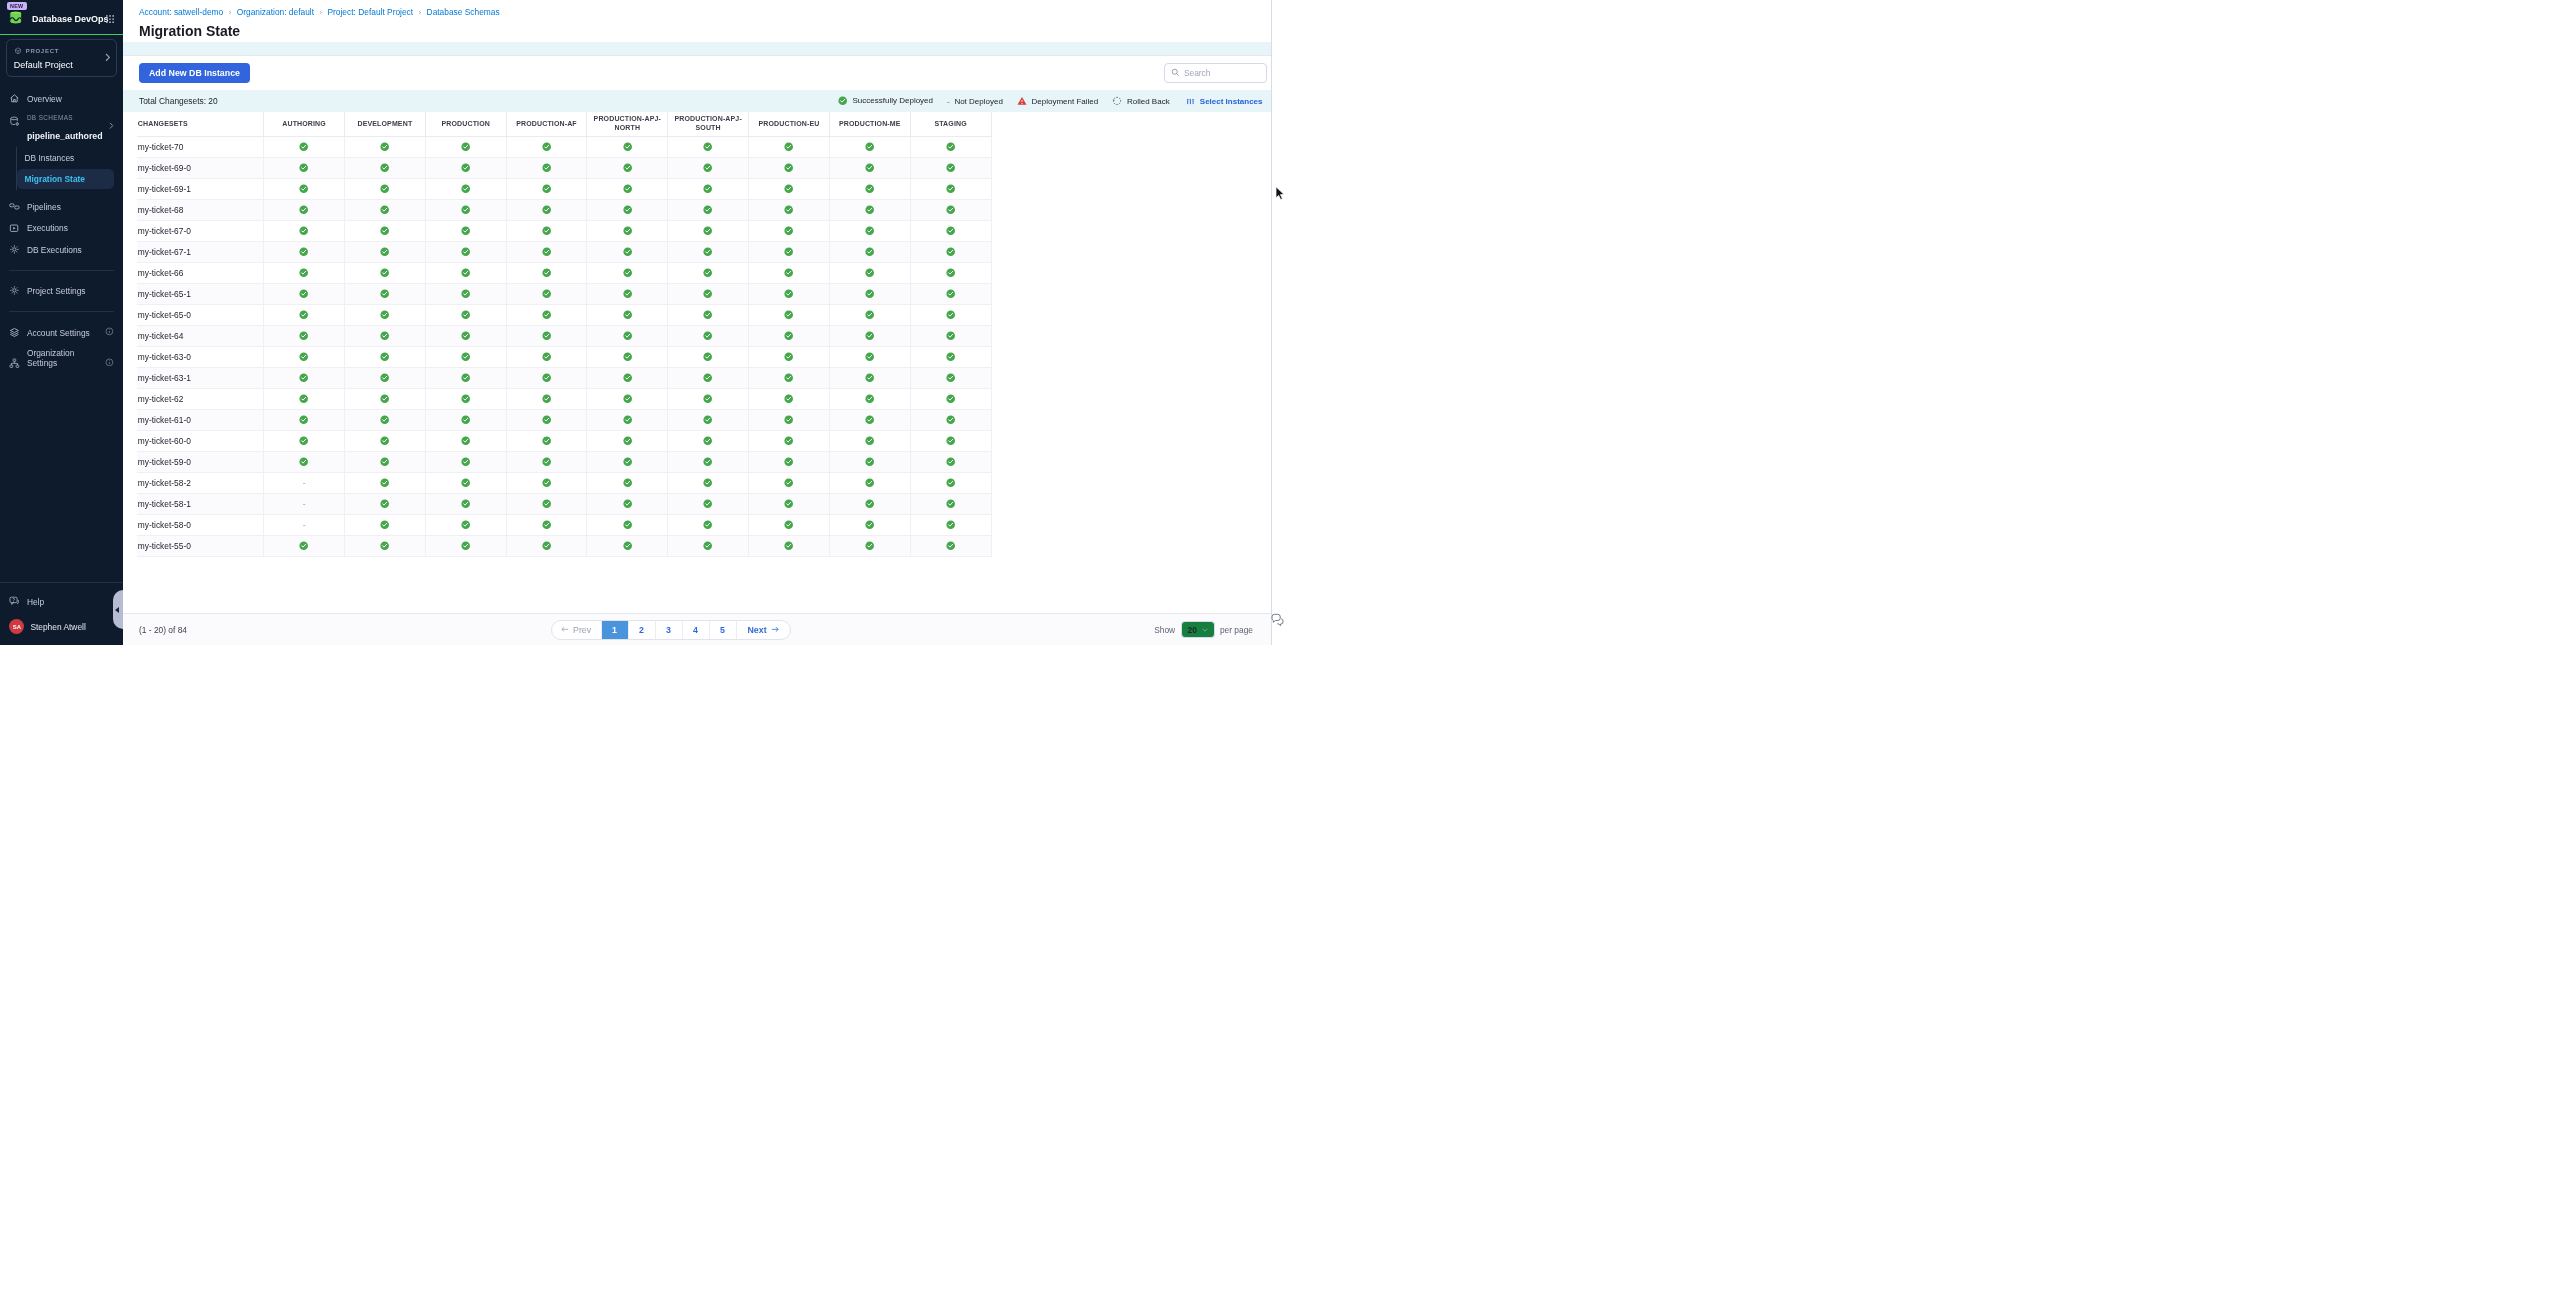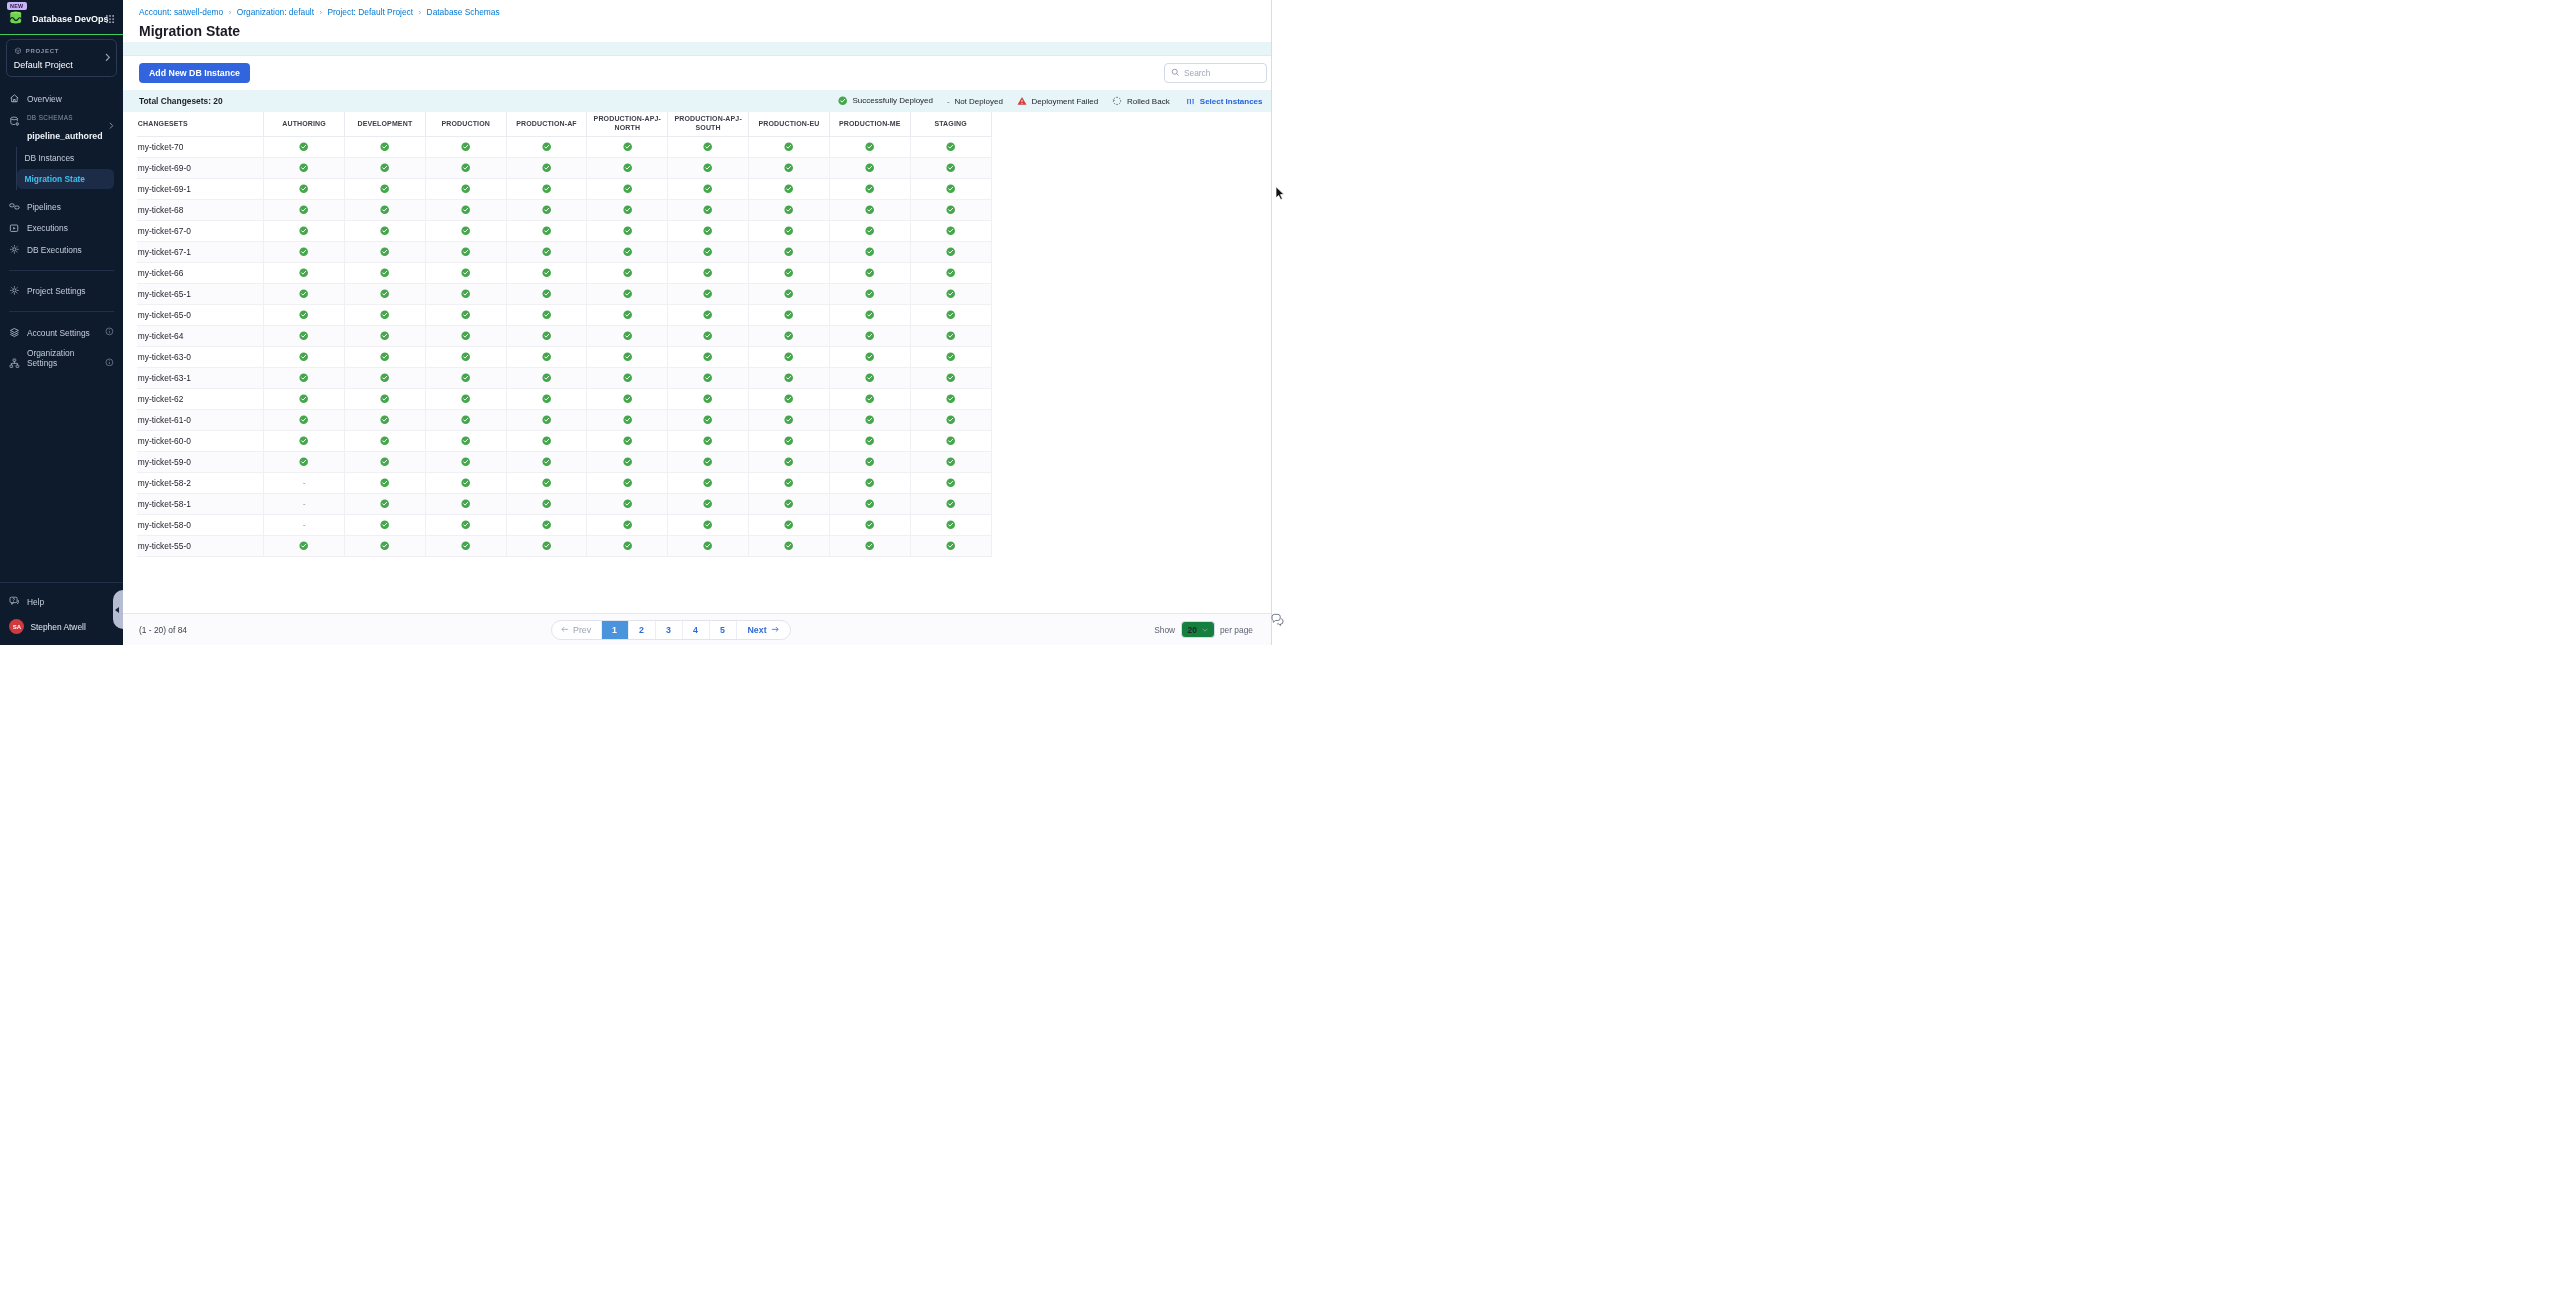--- a/index.html
+++ b/index.html
@@ -48,21 +48,21 @@
   .breadcrumb a { color:#0278d5; text-decoration:none; cursor:pointer; }
   .breadcrumb .sep { color:#98a0b2; margin:0 5.4px; font-size:8px; }
   .page-title { margin-top:5.4px; font-size:14px; font-weight:bold; color:#1a1a24; }
   .gap-band { height:13px; }
   .toolbar { height:35px; background:#fff; border-top:0.7px solid #e4e7ee; display:flex; align-items:center; padding:0 3.4px 0 16px; }
   .btn-primary { background:#3264dd; color:#fff; font-size:8.8px; font-weight:bold; border:none; border-radius:4px; padding:5.4px 10px; cursor:pointer; font-family:inherit; }
   .search-box { margin-left:auto; width:103px; height:19.6px; border:0.7px solid #d4d9e8; border-radius:4px; background:#fff; display:flex; align-items:center; gap:4px; padding:0 6px; }
   .search-box input { border:none; outline:none; width:100%; font-size:8.4px; font-family:inherit; color:#333; background:transparent; }
   .search-box input::placeholder { color:#a0a6ba; }
   .band { height:22px; display:flex; align-items:center; padding:0 8px 0 16px; }
-  .total-label { font-size:8.4px; font-weight:bold; color:#1d1f2a; }
+  .total-label { font-size:8.4px; font-weight:normal; color:#1d1f2a; }
   .legend { margin-left:auto; display:flex; align-items:center; gap:14px; font-size:8px; color:#24252e; }
   .legend-item { display:flex; align-items:center; gap:4.7px; }
   .legend-dash { color:#8e94a8; font-weight:bold; }
   .select-instances { display:flex; align-items:center; gap:4.7px; color:#2463d9; font-weight:bold; cursor:pointer; margin-left:2.7px; }
 
   .content { flex:1; background:#fff; padding-left:13.5px; overflow:hidden; }
   .thead { display:flex; width:855px; height:25px; border-bottom:0.7px solid #eaeaf1; border-right:0.7px solid #eaeaf1; }
   .th { width:81px; display:flex; align-items:center; justify-content:center; text-align:center; font-size:7px; font-weight:bold; color:#3b3c49; line-height:1.25; padding:0 5.4px; letter-spacing:.02em; }
   .th.th-name { width:127px; justify-content:flex-start; text-align:left; padding-left:1.3px; }
   .th + .th { border-left:0.7px solid #eaeaf1; }

